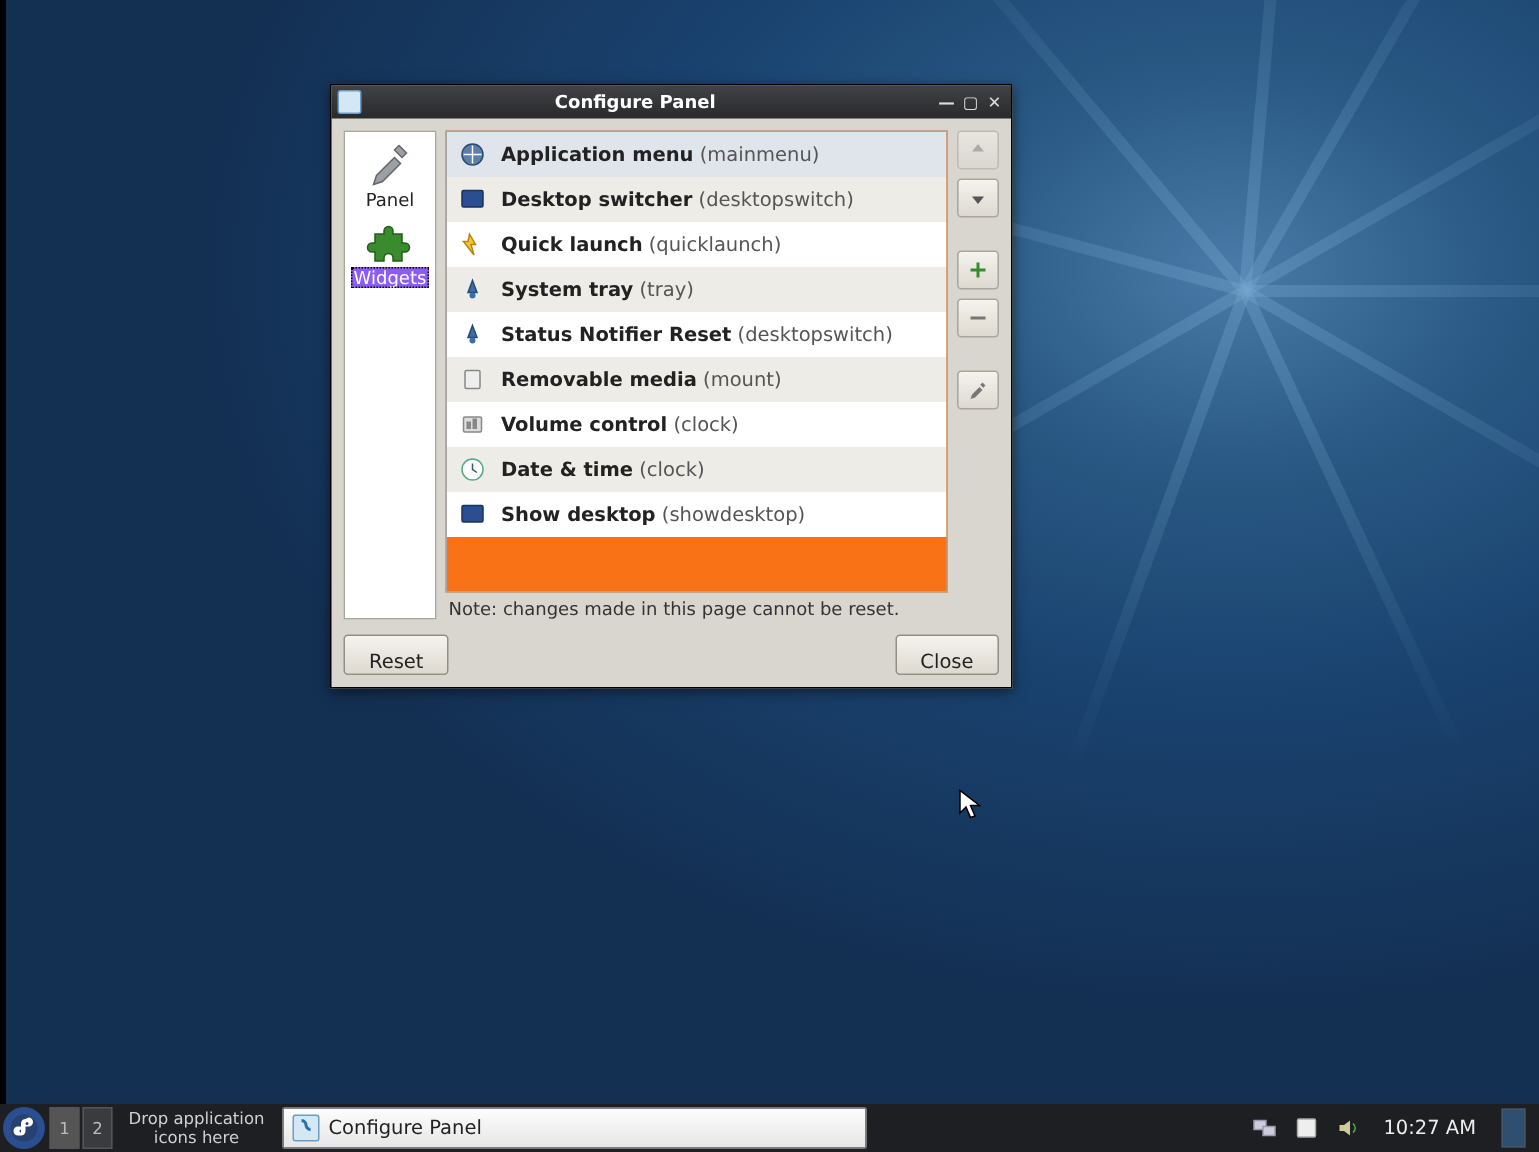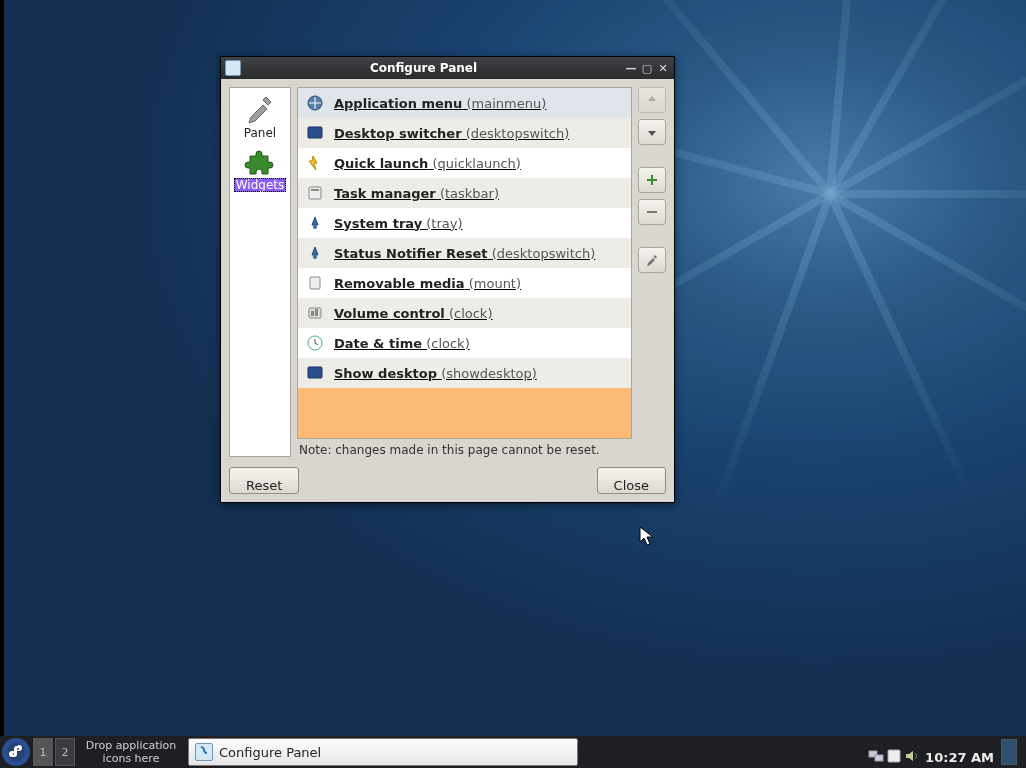--- a/index.html
+++ b/index.html
@@ -15,42 +15,42 @@
 
   
   .taskbar { position:absolute; left:0; bottom:0; width:1026px; height:32px; background:#1e1f22; display:flex; align-items:center; color:#ddd; font-size:12px; }
   .taskbar .fedora-btn { width:28px; height:28px;  margin:0 2px; border-radius:14px; background:#2a4e8f; display:flex; align-items:center; justify-content:center; }
   .fedora-btn svg { width:20px; height:20px; }
   .ws-btn { width:20px; height:28px; margin:0 1px; background:#3a3b3e; border:1px solid #555; color:#bbb; display:flex; align-items:center; justify-content:center; font-size:11px; }
   .ws-btn.active { background:#555; }
   .drop-area { width:110px; height:28px; color:#d0d0d0; font-size:11px; line-height:13px; display:flex; align-items:center; text-align:center; }
   .task-entry { width:390px; height:28px; margin-left:2px; background:linear-gradient(#fdfdfd,#e6e6e6); border:1px solid #777; border-radius:2px; display:flex; align-items:center; color:#222; font-size:13px; padding:0 6px; gap:6px; }
   .task-entry .ticon { width:18px; height:18px; background:#d4e7f5; border:1px solid #6b9dc4; border-radius:2px; display:flex; align-items:center; justify-content:center; }
-  .tray { margin-left:auto; display:flex; align-items:flex-end; padding:0 6px;font-weight:bold; }
+  .tray { margin-left:auto; display:flex; align-items:center; gap:10px; padding:0 6px; }
   .tray .tic { width:18px; height:18px; display:flex; align-items:center; justify-content:center; color:#eee; }
   .clock { color:#eee; font-size:13px; padding:0 4px; }
   .showdesk { width:16px; height:26px; background:#2e4f70; border:1px solid #456; margin:0 3px; }
 
   
   .window { position:absolute; left:220px; top:56px; width:455px; background:#d9d6cf; border:1px solid #000; box-shadow:0 2px 8px rgba(0,0,0,0.5); }
   .titlebar { height:22px; background:linear-gradient(#404245,#282a2c); color:#fff; display:flex; align-items:center; font-size:12px; font-weight:bold; padding:0 4px; }
   .titlebar .ticon2 { width:16px; height:16px; margin-right:6px; background:#d4e7f5; border:1px solid #6b9dc4; border-radius:2px; }
   .titlebar .ttl { flex:1; text-align:center; margin-left:-22px; }
   .titlebar .wbtn { width:14px; height:14px; margin-left:2px; color:#ddd; display:flex; align-items:center; justify-content:center; font-size:11px; }
 
   .winbody { padding:8px; display:flex; flex-direction:column; gap:6px; }
   .topgrid { display:flex; gap:6px; }
 
   .sidebar { width:62px; background:#fff; border:1px solid #a9a69e; padding:4px; display:flex; flex-direction:column; align-items:center; gap:2px;text-align:right; }
   .side-item { width:54px; display:flex; flex-direction:column; align-items:center; font-size:12px; color:#222; padding:2px 0; }
   .side-item.selected .lbl { background:#8b5cf6; color:#fff; padding:0 2px; outline:1px dotted #000; outline-offset:-1px;}
   .side-item svg { width:32px; height:32px; }
 
   .centercol { flex:1; display:flex; flex-direction:column; gap:4px; }
-  .listbox { background:#fdba74; border:1px solid #a9a69e; height:352px; overflow:hidden;text-decoration:underline; }
+  .listbox { background:#f97316; border:1px solid #a9a69e; height:308px; overflow:hidden; }
   .row { height:30px; display:flex; align-items:center; padding:0 8px; gap:10px; font-size:13px; color:#222; }
   .row.sel { background:#e0e5ec; }
   .row:nth-child(even):not(.sel) { background:#eeece6; }
   .row:nth-child(odd):not(.sel) { background:#fff; }
   .row .ric { width:18px; height:18px; display:flex; align-items:center; justify-content:center; }
   .row b { font-weight:bold; }
   .row .sub { color:#555; }
   .note { font-size:12px; color:#333; padding-left:2px; }
 
   .btncol { width:28px; display:flex; flex-direction:column; gap:6px; }
@@ -128,29 +128,20 @@
             <span class="ric">
                 <svg viewBox="0 0 18 18">
                   <path d="M7 2l4 7-3 0 2 7-7-9 3 0z" fill="#f4c430" stroke="#b8860b"></path>
                 </svg>
               </span>
             <span><b>Quick launch</b> <span class="sub">(quicklaunch)</span></span>
           </div>
           <div class="row">
             <span class="ric">
                 <svg viewBox="0 0 18 18">
-                  <rect x="3" y="3" width="12" height="12" rx="1" fill="#eee" stroke="#888"></rect>
-                  <rect x="5" y="5" width="8" height="2" fill="#888"></rect>
-                </svg>
-              </span>
-            <span><b>Task manager</b> <span class="sub">(taskbar)</span></span>
-          </div>
-          <div class="row">
-            <span class="ric">
-                <svg viewBox="0 0 18 18">
                   <path d="M9 3l3 8h-6z" fill="#3b6ea5" stroke="#244a74"></path>
                   <circle cx="9" cy="13" r="2" fill="#3b6ea5"></circle>
                 </svg>
               </span>
             <span><b>System tray</b> <span class="sub">(tray)</span></span>
           </div>
           <div class="row">
             <span class="ric">
                 <svg viewBox="0 0 18 18">
                   <path d="M9 3l3 8h-6z" fill="#3b6ea5" stroke="#244a74"></path>

